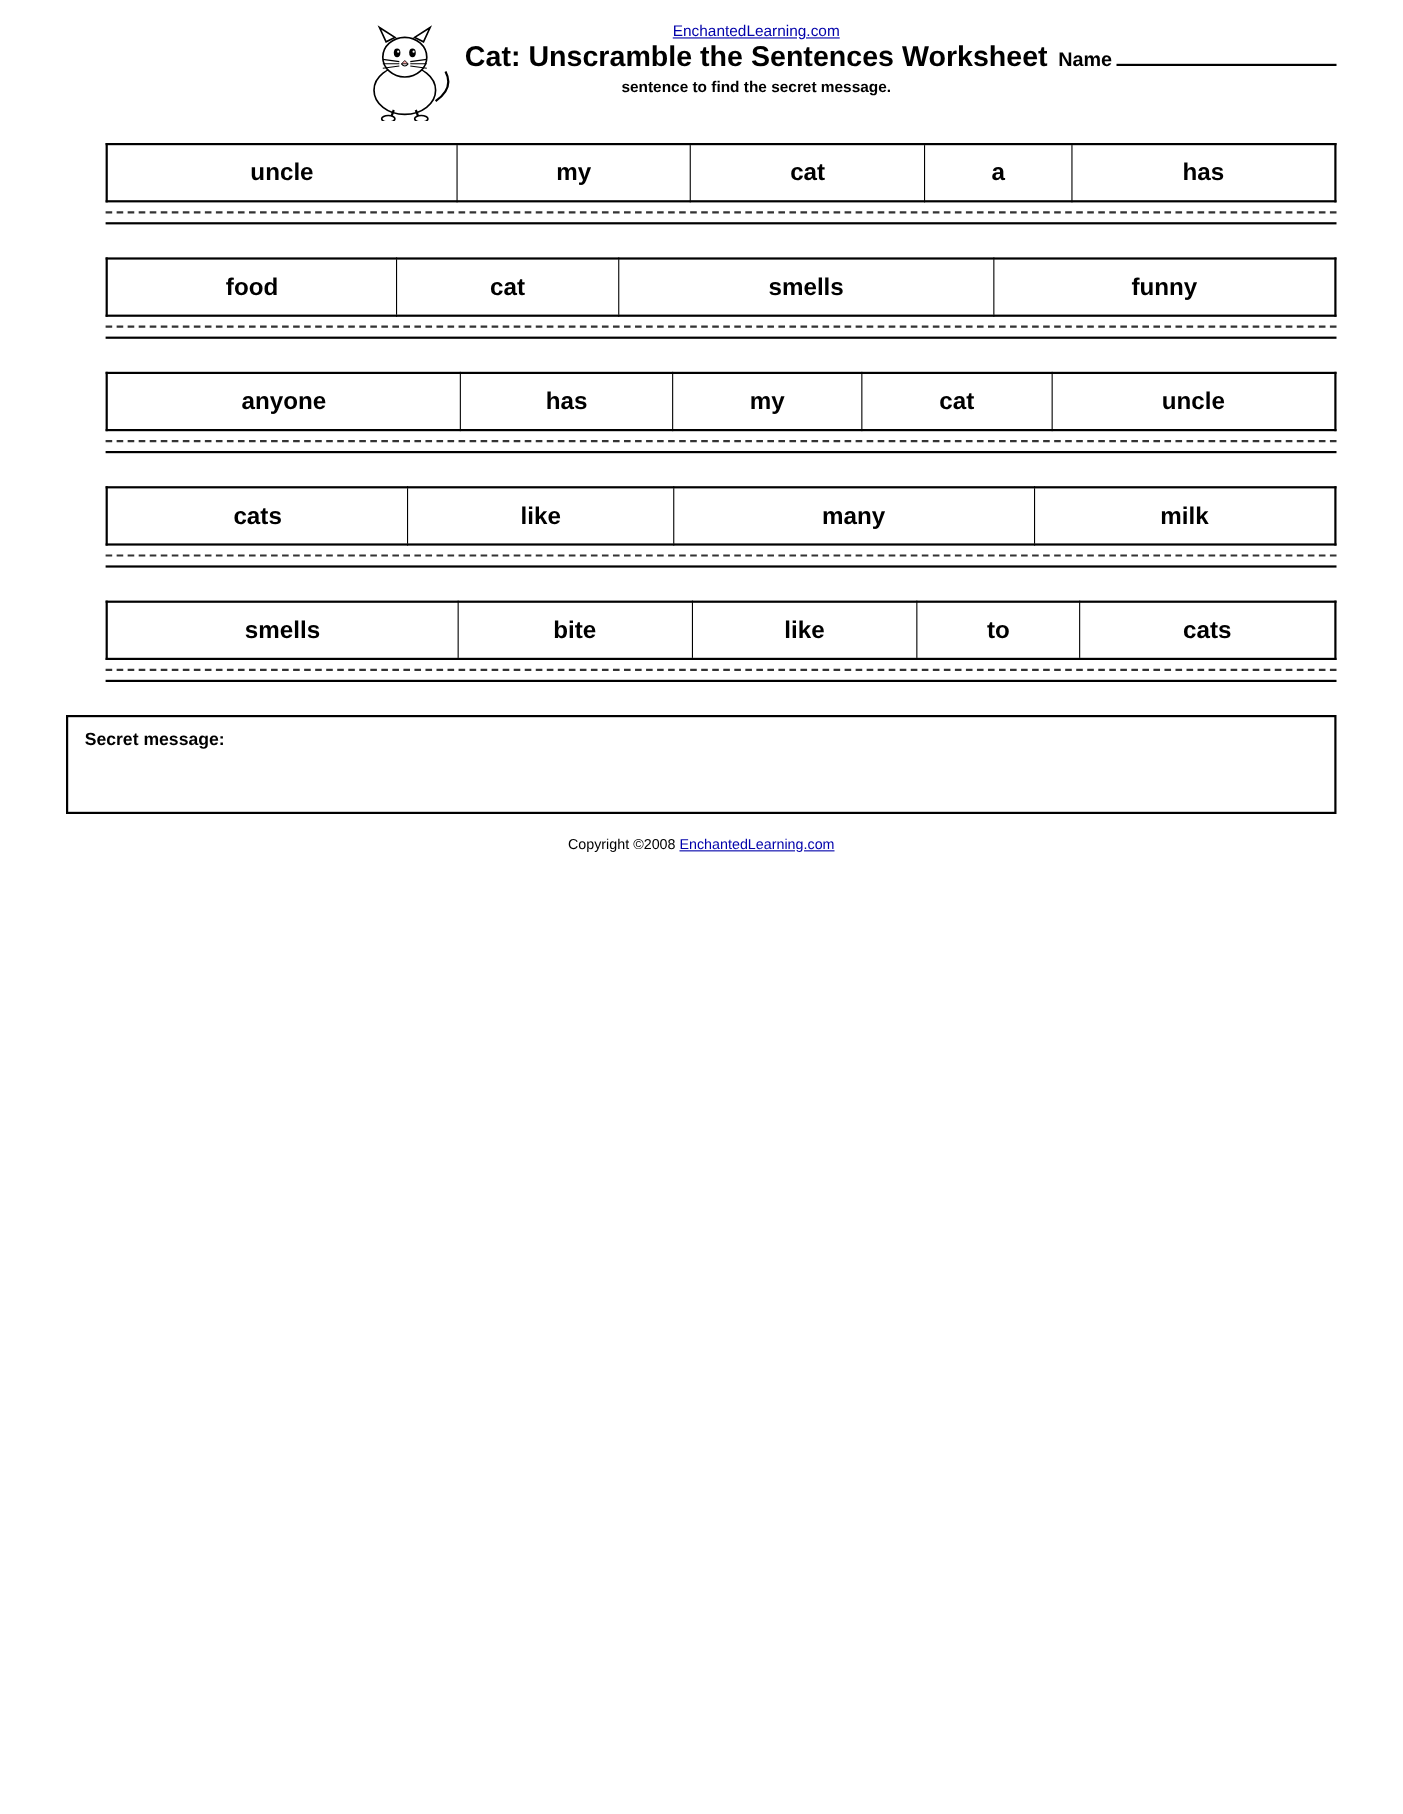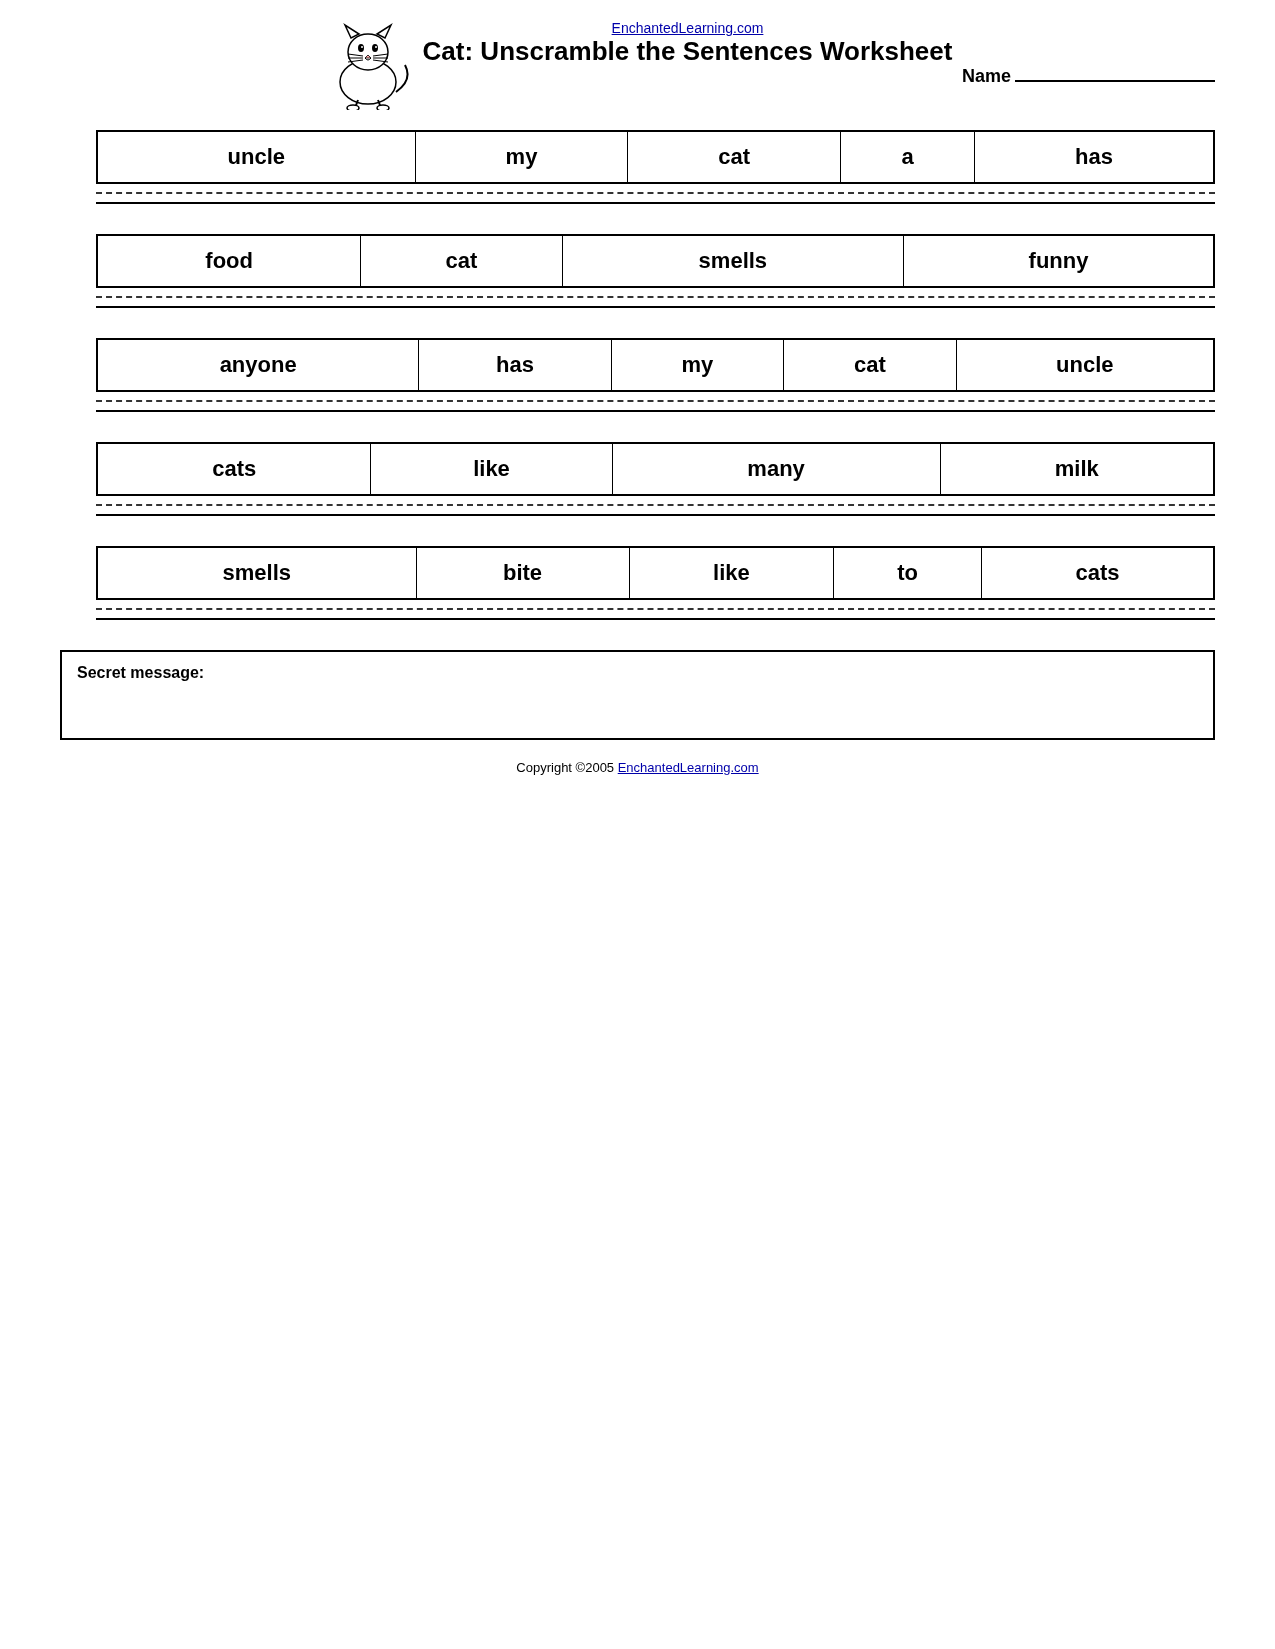--- a/index.html
+++ b/index.html
@@ -51,21 +51,21 @@
     .header-subtitle {
       font-size: 14px;
       font-weight: bold;
       display: block;
       margin-top: 4px;
     }
 
     .name-field {
       position: absolute;
       right: 0;
-      top: 46px;
+      top: 24px;
       font-size: 18px;
       font-weight: bold;
     }
 
     .name-line {
       display: inline-block;
       border-bottom: 2px solid #000;
       width: 200px;
       margin-left: 4px;
     }
@@ -170,20 +170,21 @@
       <line x1="35" y1="80" x2="32" y2="88" stroke="black" stroke-width="2"></line>
       <line x1="55" y1="80" x2="58" y2="88" stroke="black" stroke-width="2"></line>
 
       <ellipse cx="30" cy="88" rx="6" ry="3" fill="white" stroke="black" stroke-width="1.5"></ellipse>
       <ellipse cx="60" cy="88" rx="6" ry="3" fill="white" stroke="black" stroke-width="1.5"></ellipse>
     </svg>
   </div>
   <div class="header-text">
     <a class="header-link" href="#">EnchantedLearning.com</a>
     <span class="header-title">Cat: Unscramble the Sentences Worksheet</span>
+    <span class="header-subtitle">sentence to find the secret message.</span>
   </div>
   <div class="name-field">
     <span>Name</span><span class="name-line"></span>
   </div>
 </div>
 
 <div class="sentence-section">
   <table class="word-table">
     <tbody>
         <tr>
@@ -259,14 +260,14 @@
     </table>
   <hr class="dotted-line">
   <hr class="solid-line">
 </div>
 
 <div class="secret-message-box">
   <span class="secret-message-label">Secret message:</span>
 </div>
 
 <div class="footer">
-  <span>Copyright ©2005 </span><a class="footer-link" href="#">EnchantedLearning.com</a>
+  <span>Copyright ©2008 </span><a class="footer-link" href="#">EnchantedLearning.com</a>
 </div>
 
 </body></html>

